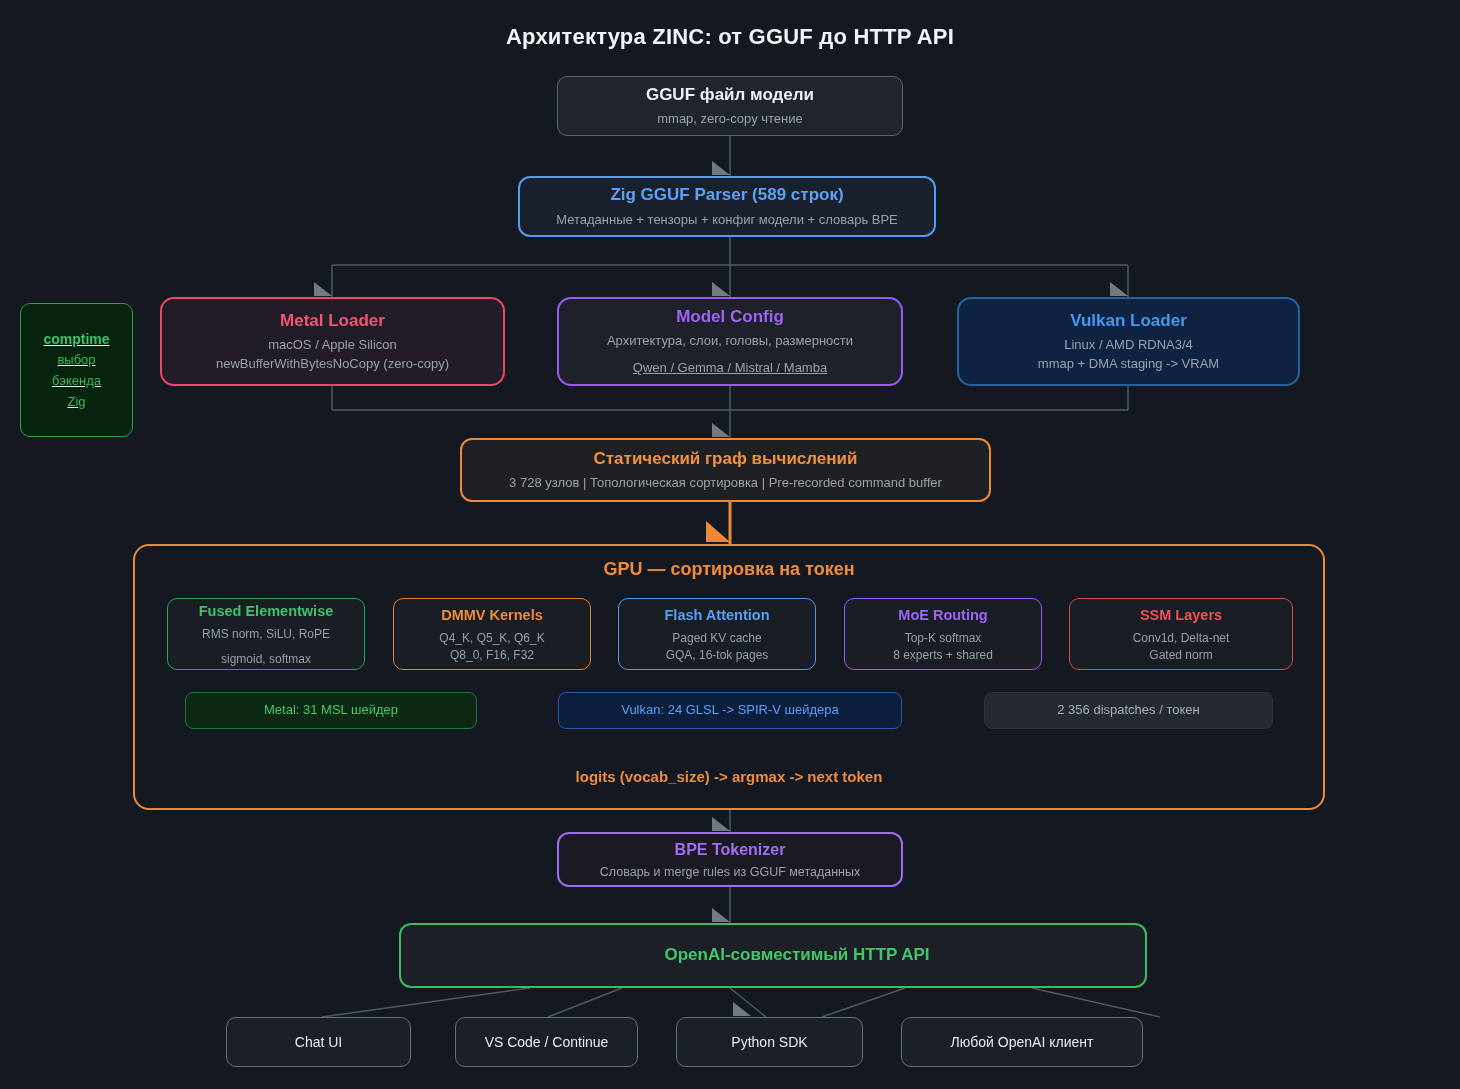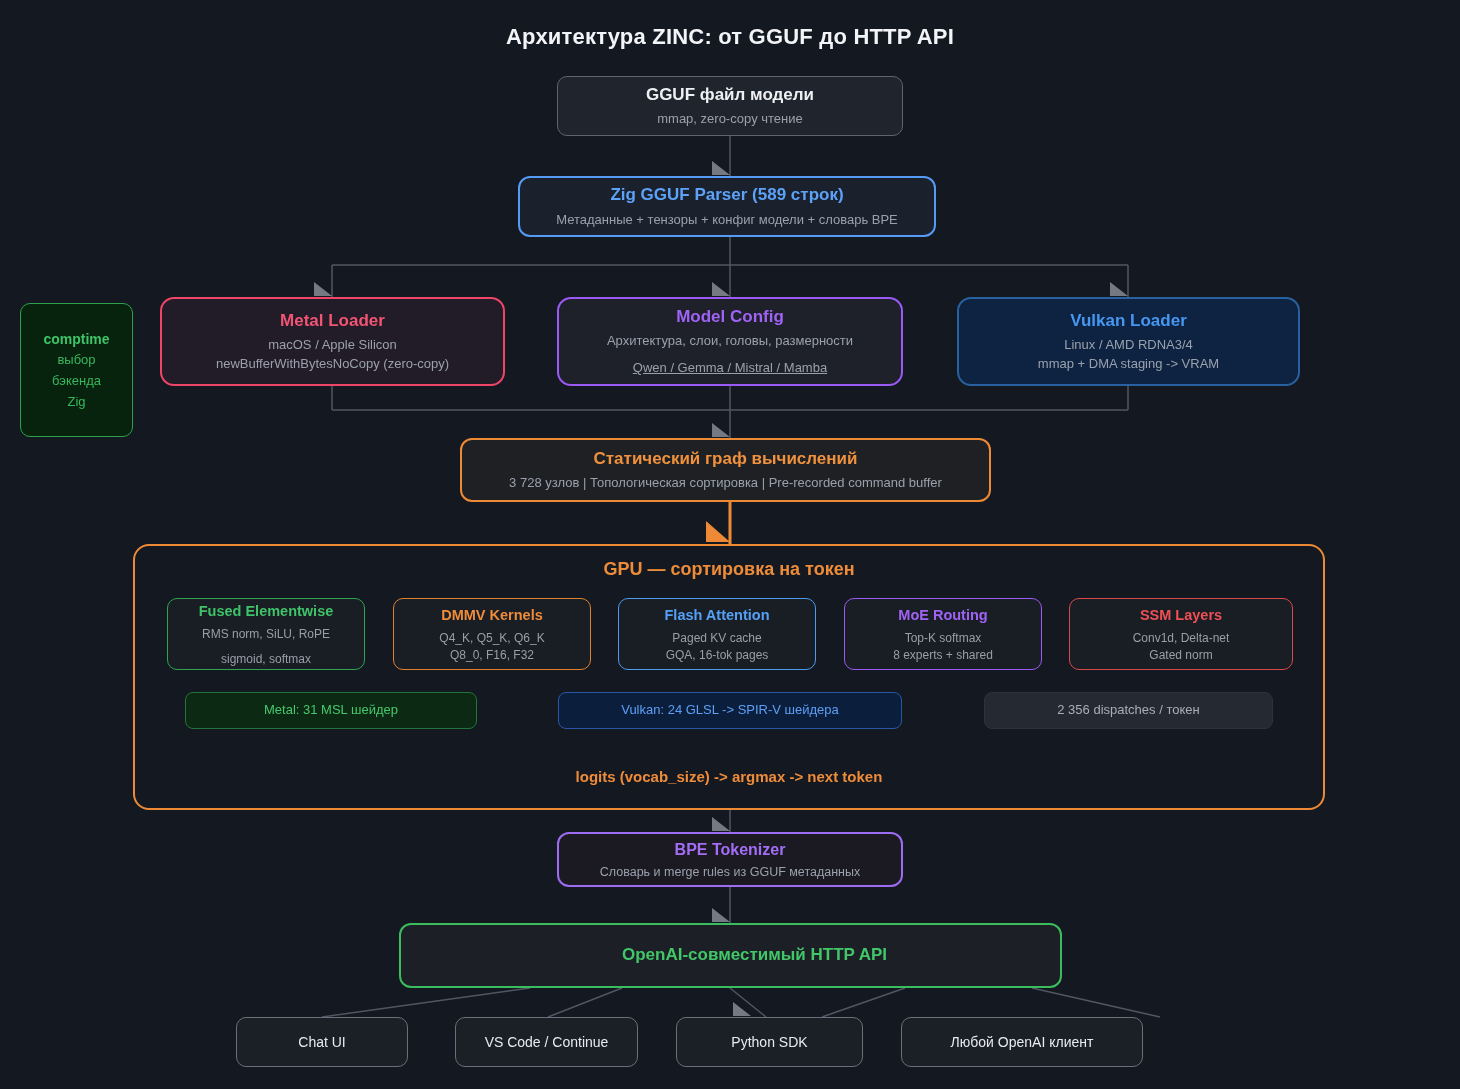--- a/index.html
+++ b/index.html
@@ -23,21 +23,21 @@
   .gguf{left:557px;top:76px;width:346px;height:60px;border:1.5px solid #5d6470;background:#20242c;border-radius:10px;}
   .parser{left:518px;top:176px;width:418px;height:61px;border:2px solid #559af3;background:#1a212c;}
   .parser .node-title{color:#5da2f8;}
   
   .metal{left:160px;top:297px;width:345px;height:89px;border:2px solid #ef4568;background:#221c28;border-radius:14px;}
   .metal .node-title{color:#f25573;}
   .config{left:557px;top:297px;width:346px;height:89px;border:2px solid #9b59f5;background:#1e212a;border-radius:14px;}
   .config .node-title{color:#a163f6;}
   .vulkan{left:957px;top:297px;width:343px;height:89px;border:2px solid #27619f;background:#0d2341;border-radius:14px;}
   .vulkan .node-title{color:#4697f2;}
-  .comptime{left:20px;top:303px;width:113px;height:134px;border:1.5px solid #2da14c;background:#07230e;border-radius:10px;line-height:1.6;}
+  .comptime{left:20px;top:303px;width:113px;height:134px;border:1.5px solid #2da14c;background:#07230e;border-radius:10px;line-height:1.6;text-decoration:underline;}
   .comptime .node-title{color:#3fc368;font-size:14px;}
   .comptime .c-line{color:#38b65c;font-size:13px;}
   
   .static{left:460px;top:438px;width:531px;height:64px;border:2px solid #ee8a35;background:#1f2023;}
   .static .node-title{color:#f0923d;}
   
   .gpu-box{
     position:absolute;left:133px;top:544px;width:1192px;height:266px;z-index:1;
     border:2.5px solid #ee8a35;border-radius:16px;box-sizing:border-box;background:transparent;
   }
@@ -54,25 +54,25 @@
   .badge{top:692px;height:37px;border-radius:8px;font-size:13px;justify-content:center;}
   .b-metal{left:185px;width:292px;background:#0c2913;border:1.5px solid #23743a;color:#47c96c;}
   .b-vulkan{left:558px;width:344px;background:#0b1f3d;border:1.5px solid #2a57a5;color:#5e9ff6;}
   .b-dispatch{left:984px;width:289px;background:#252932;border:1px solid #2d323c;color:#a7aeb8;}
   .gpu-footer{position:absolute;left:133px;top:768px;width:1192px;text-align:center;z-index:2;
     font-size:15px;font-weight:bold;color:#ee8c3a;}
   
   .tokenizer{left:557px;top:832px;width:346px;height:55px;border:2px solid #9e6cf3;background:#1b1a23;}
   .tokenizer .node-title{font-size:16px;color:#a36df5;}
   .tokenizer .node-sub{font-size:12.5px;margin-top:2px;}
-  .api{left:399px;top:923px;width:663px;height:65px;border:2px solid #3bbd5e;background:#1c2026;padding-left:48px;}
+  .api{left:399px;top:923px;width:748px;height:65px;border:2px solid #3bbd5e;background:#1c2026;padding-left:48px;}
   .api .node-title{color:#41c768;}
   .client{top:1017px;height:50px;border:1px solid #6a7079;background:#1b1f26;border-radius:10px;
     font-size:14px;color:#e8eaee;}
-  .c1{left:226px;width:172px;margin-left:10px;} .c2{left:455px;width:183px;} .c3{left:676px;width:187px;} .c4{left:901px;width:242px;}
+  .c1{left:226px;width:185px;} .c2{left:455px;width:183px;} .c3{left:676px;width:187px;} .c4{left:901px;width:242px;}
 </style>
 </head>
 <body>
 
 <div class="canvas">
 
   <svg class="wires" width="1460" height="1089" viewBox="0 0 1460 1089">
     <g stroke="#505762" stroke-width="1.5" fill="none">
       <line x1="730" y1="136" x2="730" y2="176"></line>
       <line x1="730" y1="237" x2="730" y2="297"></line>

